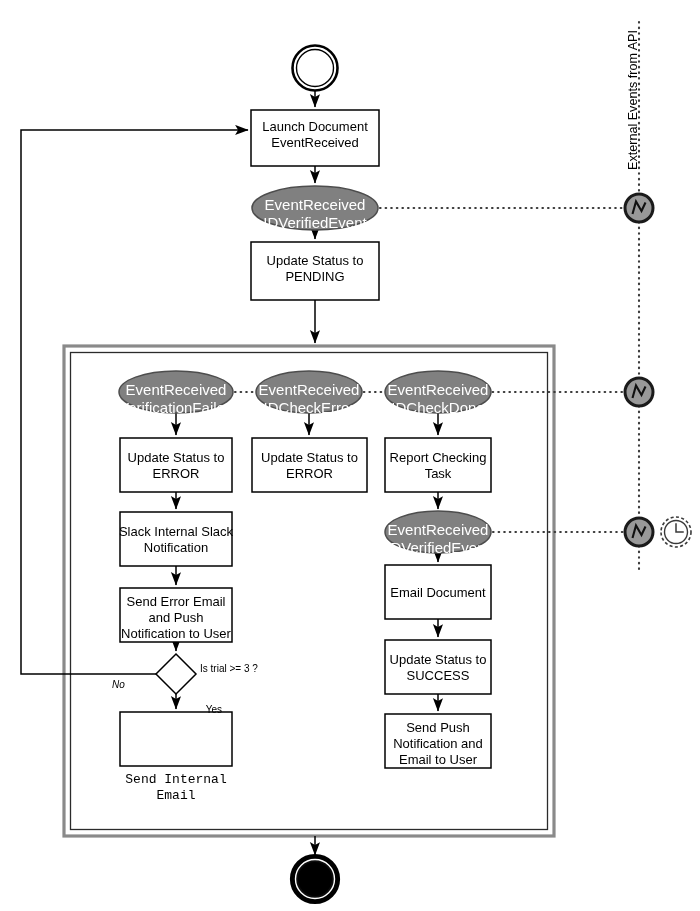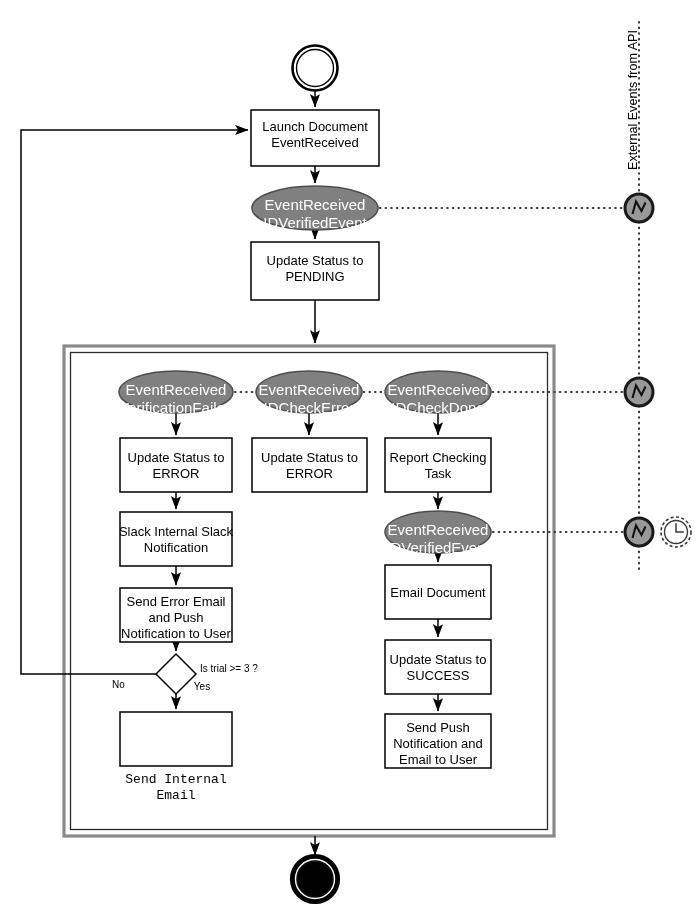--- a/index.html
+++ b/index.html
@@ -236,17 +236,17 @@
   <div>IDCheckDone</div>
 </div>
 
 <div class="node-label event-label" style="left:385px; top:521px; width:106px;">
   <div>EventReceived</div>
   <div>IDVerifiedEvent</div>
 </div>
 
 <div class="node-label edge-label" style="left:200px; top:663px; width:110px; text-align:left;">Is trial &gt;= 3 ?</div>
 
-<div class="node-label edge-label" style="left:182px; top:681px; width:40px; text-align:center;">Yes</div>
-
-<div class="node-label edge-label" style="left:112px; top:679px; width:40px; text-align:left;">No</div>
+<div class="node-label edge-label" style="left:182px; top:704px; width:40px; text-align:right;">Yes</div>
+
+<div class="node-label edge-label" style="left:112px; top:679px; width:40px; text-align:left;font-style:italic;">No</div>
 
 <div class="pool-label" style="left:626px; top:170px; transform: rotate(-90deg);">External Events from API</div>
 
 </body></html>

